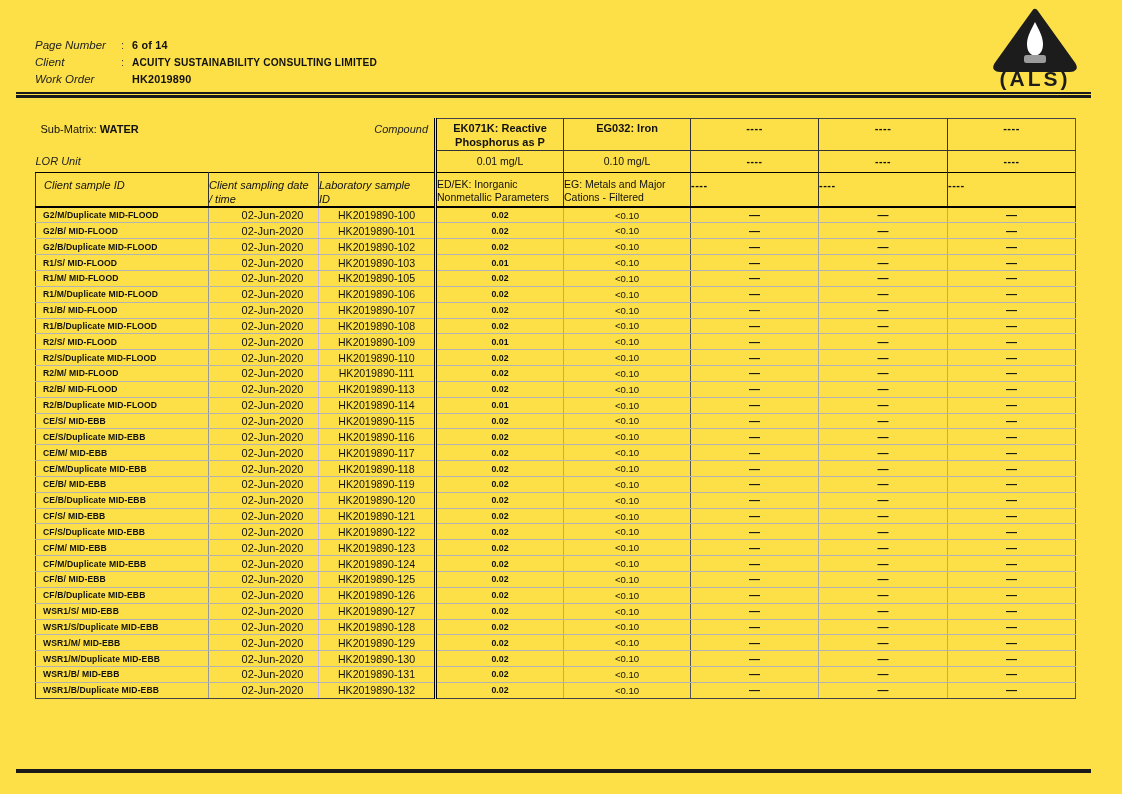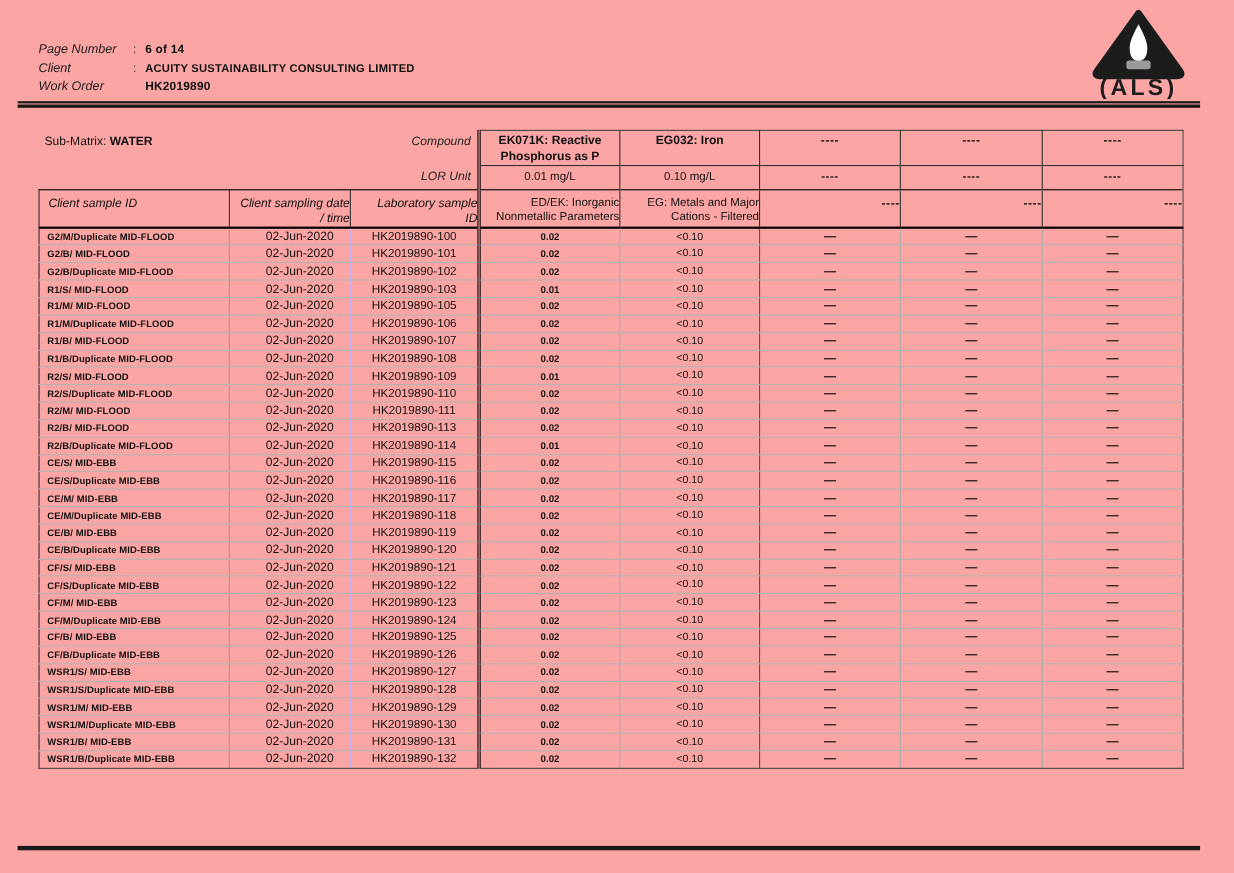--- a/index.html
+++ b/index.html
@@ -1,18 +1,18 @@
 <!DOCTYPE html>
 <html><head>
 <meta charset="utf-8">
 <style>
   * { margin:0; padding:0; box-sizing:border-box; }
   html,body { width:1122px; height:794px; background:#fff; overflow:hidden;
     font-family:"Liberation Sans","DejaVu Sans",sans-serif; color:#111; }
-  .page { position:relative; width:1122px; height:794px; background:#fca5a5; }
+  .page { position:relative; width:1122px; height:794px; background:#fde047; }
 
   
   .hdr { position:absolute; left:35px; top:39px; }
   .hdr-row { display:flex; align-items:baseline; height:17px; }
   .hdr-label { width:86px; font-style:italic; font-size:11.5px; color:#222; }
   .hdr-colon { width:11px; font-size:11px; color:#444; }
   .hdr-value { font-weight:bold; font-size:10.8px; letter-spacing:0.2px; }
   .logo { position:absolute; right:42px; top:8px; width:90px; height:82px; }
 
   .rule-top { position:absolute; left:16px; top:92px; width:1075px; height:6px;
@@ -31,30 +31,30 @@
     padding:4px 6px 0 5px; }
   .submatrix { font-size:11px; }
   .submatrix b { font-weight:bold; }
   .corner-label { font-style:italic; font-size:11px; color:#222; }
   td.hA { border-top:1.5px solid #444; border-bottom:1px solid #333;
     border-left:1px solid #333; border-right:1px solid #333;
     font-weight:bold; font-size:11px; text-align:center; vertical-align:top;
     padding-top:3px; white-space:pre-line; height:30px; line-height:1.25; }
 
   
-  td.corner-b { border:none; text-align:right; padding-right:6px;
+  td.corner-b { border:none; padding-right:6px;
     font-style:italic; font-size:11px; vertical-align:middle; color:#222; }
   td.hB { border-left:1px solid #333; border-right:1px solid #333;
     font-size:10.5px; text-align:center; vertical-align:middle; height:22px; font-weight:normal; }
   td.hB.dashcell, td.hA.dashcell, td.hC.dashcell { font-weight:bold; letter-spacing:0.5px; }
 
   
   td.hC { border-top:1.5px solid #000; border-bottom:2.5px solid #000;
     border-left:1px solid #333; border-right:1px solid #333;
-    font-size:11px; text-align:right; vertical-align:top; padding-top:5px;
+    font-size:11px; text-align:left; vertical-align:top; padding-top:5px;
     white-space:pre-line; height:35px; line-height:1.3; }
   td.hC.ital { font-style:italic; }
   td.hC.left { text-align:left; padding-left:8px; }
   td.hC.method { font-size:10.5px; }
 
   .dbl { border-left:3px double #000 !important; }
   .edgeL { border-left:1.5px solid #333 !important; }
   .edgeR { border-right:1.2px solid #555 !important; }
 
   

